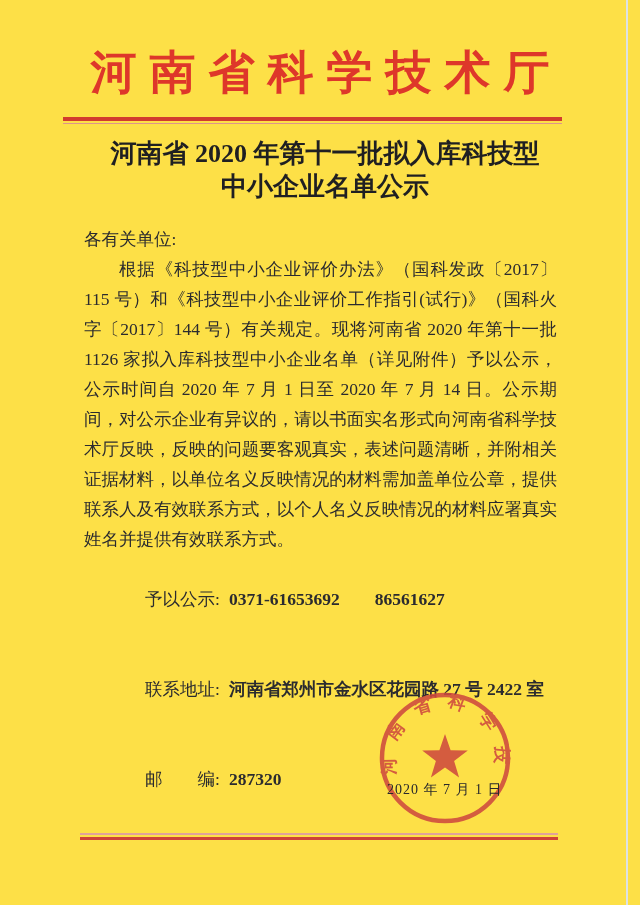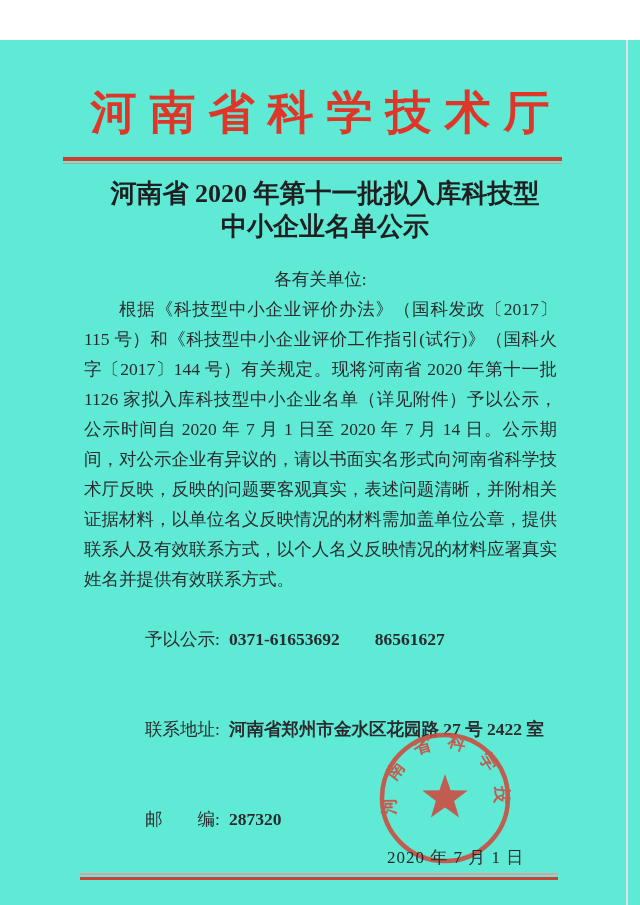--- a/index.html
+++ b/index.html
@@ -5,22 +5,21 @@
   * { margin: 0; padding: 0; box-sizing: border-box; }
   html, body { background: #ffffff; }
   body {
     font-family: "Liberation Serif", "DejaVu Serif", serif;
     width: 640px; height: 905px;
     position: relative;
     overflow: hidden;
   }
   .page {
     position: absolute; inset: 0;
-    background: #5eead4;
-    margin-top: 40px;
+    background: #fde047;
   }
   .page-edge-right {
     position: absolute; top: 0; bottom: 0; left: 626px; width: 2px;
     background: #dde2e4;
   }
   .agency-header {
     position: absolute; top: 42px; left: 0; right: 0;
     text-align: center;
     font-size: 46px; font-weight: bold;
     letter-spacing: 13px; padding-left: 13px;
@@ -38,34 +37,34 @@
     font-size: 26px; font-weight: bold;
     color: #1f1f22; line-height: 33px;
   }
 
   .body-block {
     position: absolute; top: 224px; left: 84px; width: 473px;
     font-size: 17.5px; line-height: 30px;
     color: #2b2b2f;
     text-align: justify;
   }
-  .salutation { text-align: center; }
+  .salutation { text-align: left; }
   .main-para { text-indent: 2em; }
   .contacts { margin-left: 26px; }
   .contact-row { white-space: pre-wrap; text-align: left; }
   .contact-row .c-value { margin-left: 9px; font-weight: bold; }
 
   .seal {
     position: absolute; left: 368px; top: 681px;
     width: 154px; height: 154px;
     opacity: 0.88;
   }
   .doc-date {
-    position: absolute; left: 387px; top: 806px;
-    font-size: 17px; color: #28282c;
+    position: absolute; left: 387px; top: 781px;
+    font-size: 14px; color: #28282c;
     letter-spacing: 1px;
     white-space: nowrap;
   }
   .bottom-rule { position: absolute; top: 833px; left: 80px; width: 478px; }
   .bottom-rule .thin  { height: 1.5px; background: #e0a29a; }
   .bottom-rule .thick { margin-top: 2px; height: 3.5px; background: #cd4237; }
 </style>
 </head>
 <body>
 

